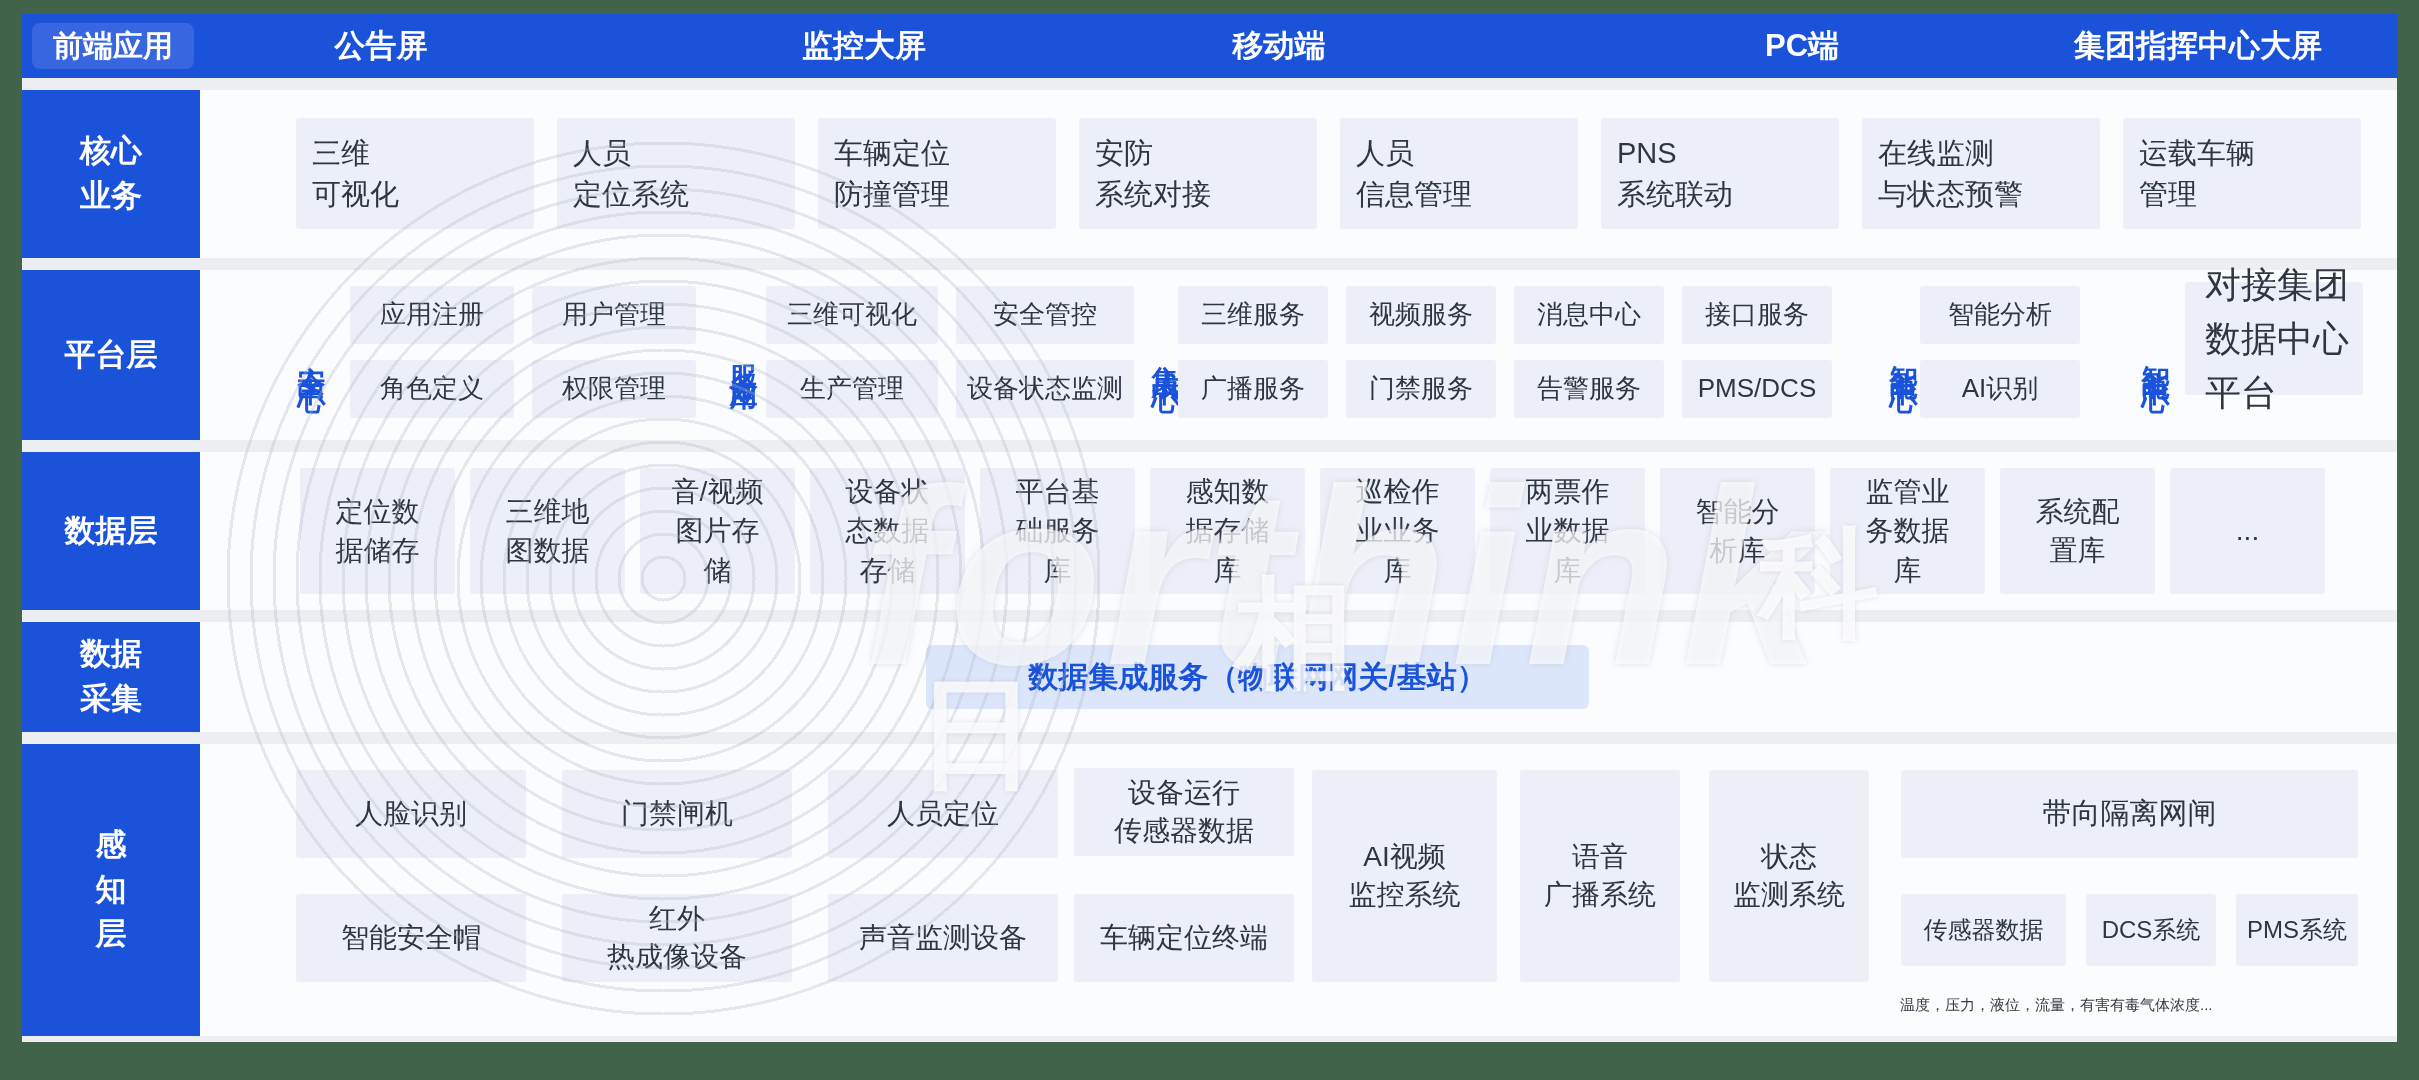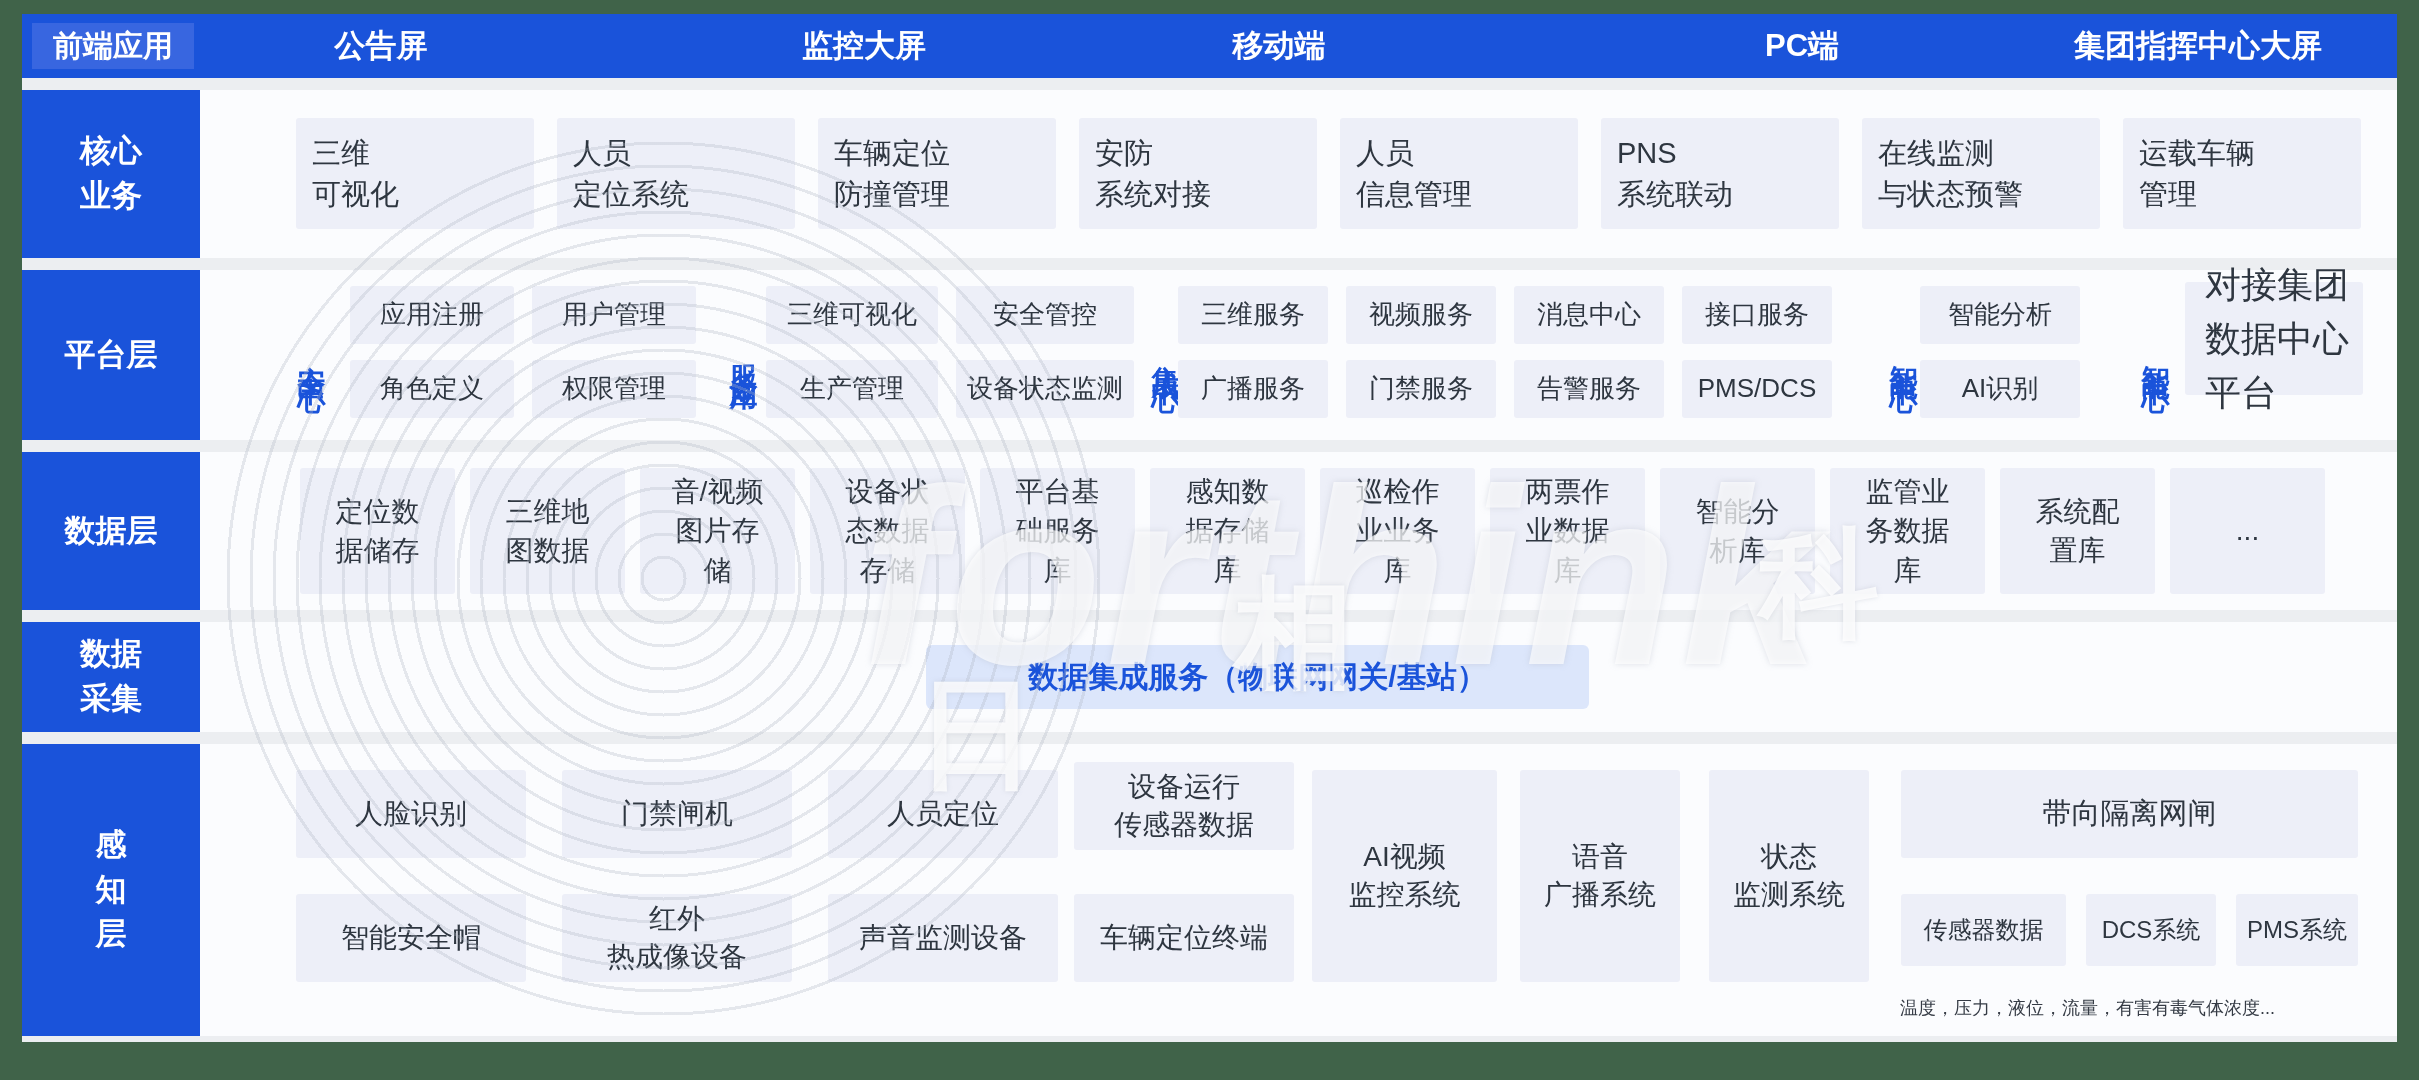--- a/index.html
+++ b/index.html
@@ -2,21 +2,21 @@
 <html><head>
 <meta charset="utf-8">
 <style>
   html,body{margin:0;padding:0;}
   .page{position:relative;width:2419px;height:1080px;background:#406349;overflow:hidden;
         font-family:"Liberation Sans","DejaVu Sans",sans-serif;}
   .card{position:absolute;left:22px;top:14px;width:2375px;height:1028px;background:#eceef1;
         display:flex;flex-direction:column;gap:12px;}
   
   .hdr{position:relative;height:64px;background:#1a53da;flex:0 0 auto;}
-  .hdr-tag{position:absolute;left:10px;top:9px;width:162px;height:46px;background:#3866e0;border-radius:0;
+  .hdr-tag{position:absolute;left:10px;top:9px;width:162px;height:46px;background:#3866e0;border-radius:8px;
            color:#fff;font-size:30px;font-weight:bold;display:flex;align-items:center;justify-content:center;}
   .hdr-item{position:absolute;top:50%;transform:translate(-50%,-50%);color:#fff;font-size:31px;font-weight:bold;white-space:nowrap;}
   
   .row{position:relative;display:flex;flex:0 0 auto;}
   .rlabel{flex:0 0 178px;background:#1a53da;color:#fff;font-size:31px;font-weight:bold;
           display:flex;align-items:center;justify-content:center;white-space:pre-line;line-height:1.45;}
   .rcontent{position:relative;flex:1;background:#fbfcfe;}
   
   .bx{position:absolute;background:#edeff8;color:#2e3640;display:flex;align-items:center;
       white-space:pre-line;border-radius:3px;box-sizing:border-box;line-height:1.35;font-weight:500;}
@@ -27,21 +27,21 @@
   .vlab{position:absolute;top:50%;transform:translateY(-50%);writing-mode:vertical-rl;text-orientation:upright;
         color:#1a53da;font-weight:bold;font-size:28px;letter-spacing:6px;white-space:pre;}
   .pgrid{position:absolute;display:grid;gap:16px 18px;grid-auto-rows:58px;}
   .pgrid .bx{position:relative;justify-content:center;text-align:center;font-size:26px;padding:0 4px;}
   
   .dbx{top:16px;height:126px;width:155px;padding:0 22px;font-size:28px;line-height:1.4;
        justify-content:center;text-align:center;}
   
   .collect-box{position:absolute;left:726px;top:23px;width:663px;height:64px;background:#dce6fb;border-radius:6px;
                color:#1a53da;font-size:30px;font-weight:bold;display:flex;align-items:center;justify-content:center;}
-  .cap{position:absolute;color:#353b45;font-size:18px;white-space:nowrap;}
+  .cap{position:absolute;color:#353b45;font-size:15px;white-space:nowrap;}
   
   .wm{position:absolute;left:22px;top:14px;width:2375px;height:1028px;pointer-events:none;z-index:60;}
   .wm-rings{position:absolute;left:189px;top:112px;width:905px;height:905px;border-radius:50%;
             background:repeating-radial-gradient(circle,rgba(175,182,195,0) 0 20px,rgba(175,182,195,0.30) 20px 23px);}
   .wm-word{position:absolute;left:840px;top:420px;font-size:250px;font-weight:bold;font-style:italic;
            color:rgba(255,255,255,0.66);letter-spacing:4px;text-shadow:0 0 6px rgba(170,176,190,0.35);}
   .wm-ch{position:absolute;font-size:120px;font-weight:bold;color:rgba(255,255,255,0.78);
          text-shadow:0 0 5px rgba(170,176,190,0.35);}
 </style>
 </head>
@@ -149,21 +149,21 @@
     </div>
 
     <div class="row" style="height:292px">
       <div class="rlabel">感
 知
 层</div>
       <div class="rcontent">
         <div class="bx bc" style="left:96px;top:26px;width:230px;height:88px">人脸识别</div>
         <div class="bx bc" style="left:362px;top:26px;width:230px;height:88px">门禁闸机</div>
         <div class="bx bc" style="left:628px;top:26px;width:230px;height:88px">人员定位</div>
-        <div class="bx bc" style="left:874px;top:18px;width:220px;height:88px">设备运行
+        <div class="bx bc" style="left:874px;top:24px;width:220px;height:88px">设备运行
 传感器数据</div>
 
         <div class="bx bc" style="left:1112px;top:26px;width:185px;height:212px">AI视频
 监控系统</div>
         <div class="bx bc" style="left:1320px;top:26px;width:160px;height:212px">语音
 广播系统</div>
         <div class="bx bc" style="left:1509px;top:26px;width:160px;height:212px">状态
 监测系统</div>
 
         <div class="bx bc" style="left:1701px;top:26px;width:457px;height:88px;font-size:29px">带向隔离网闸</div>

